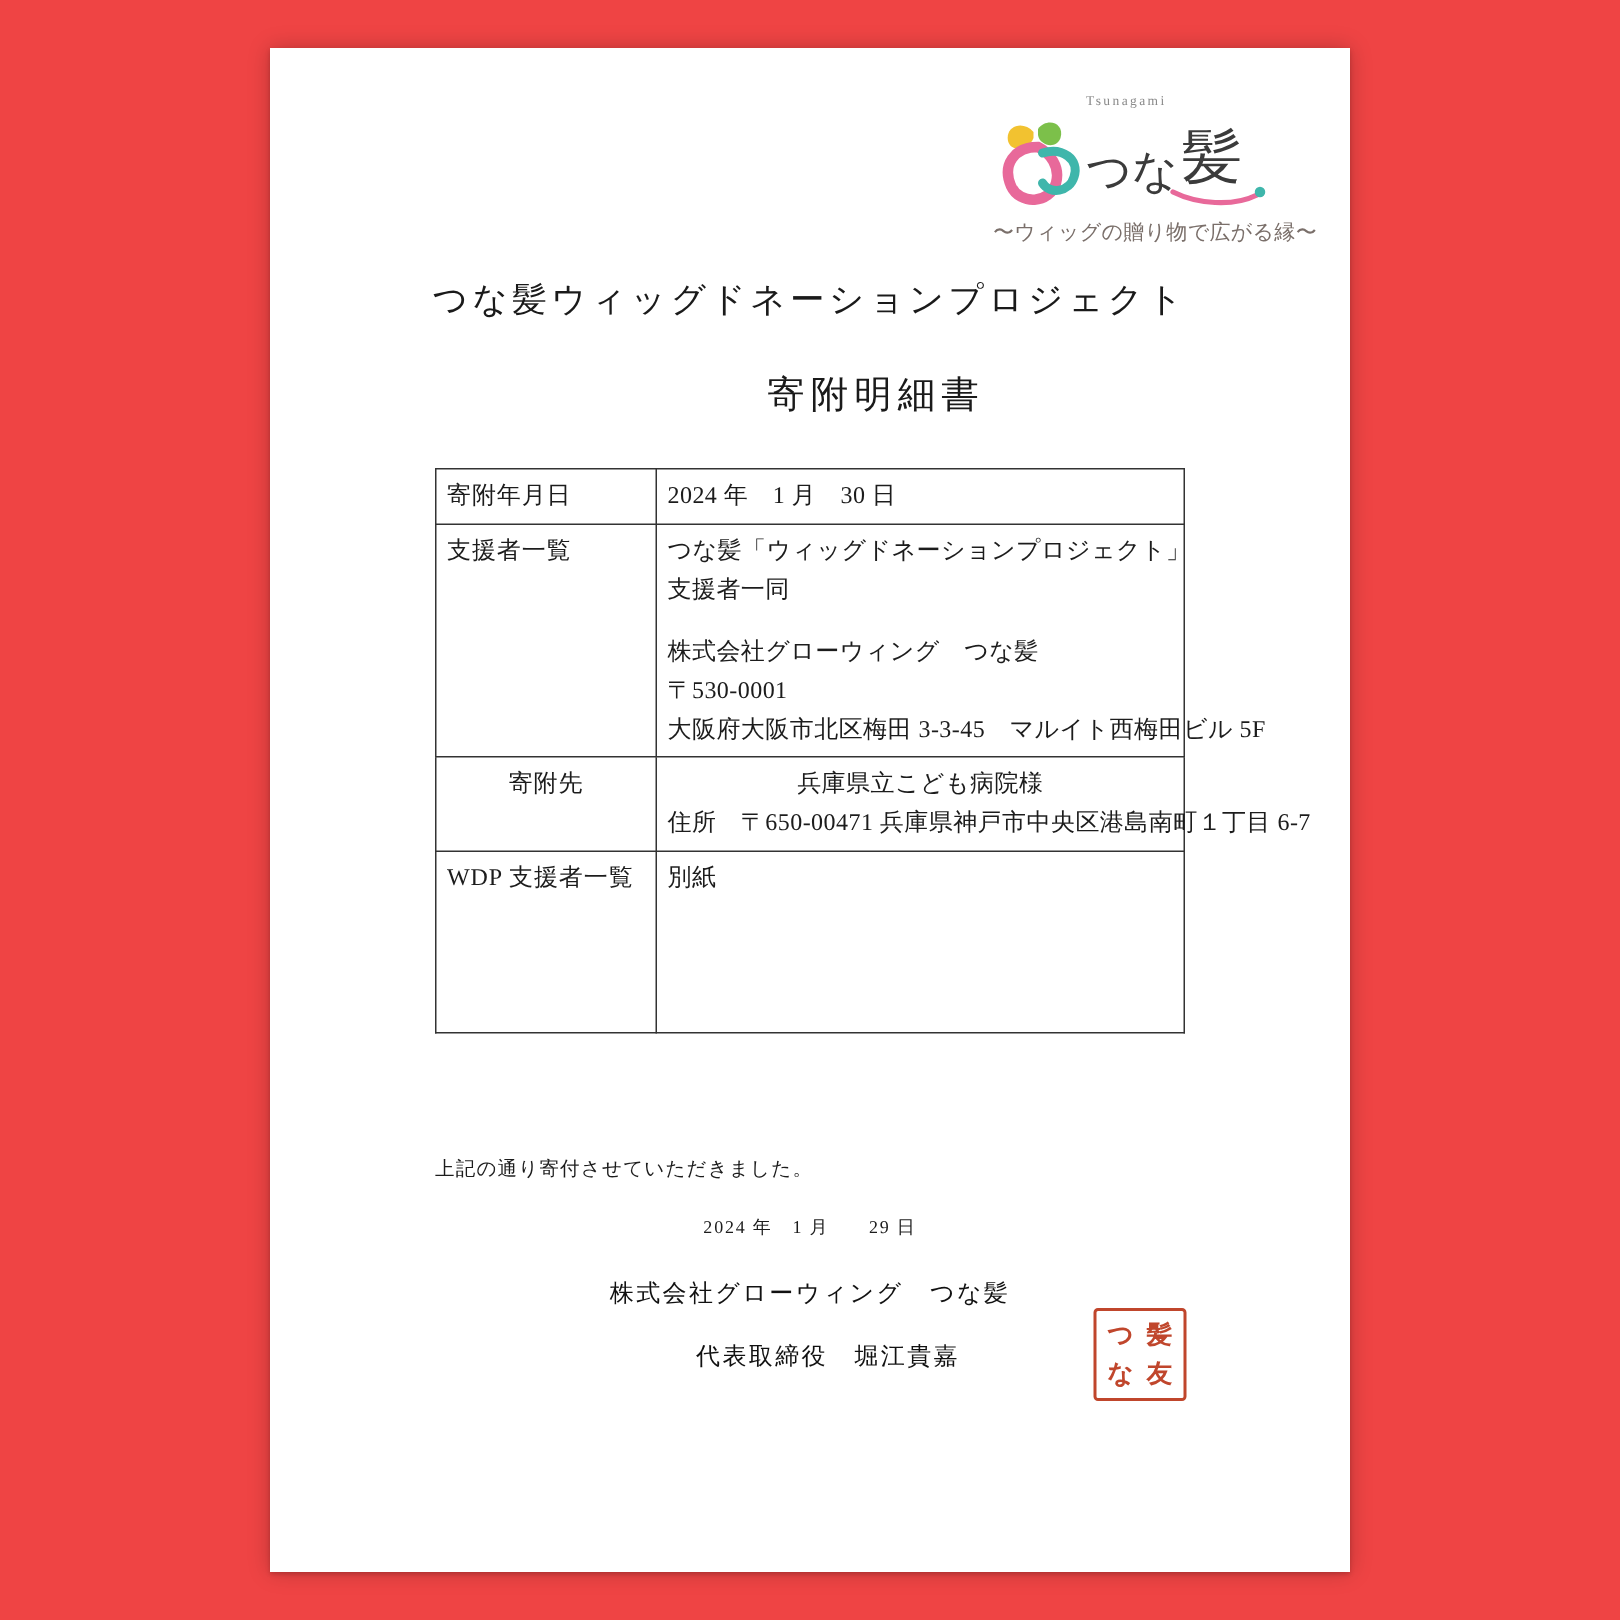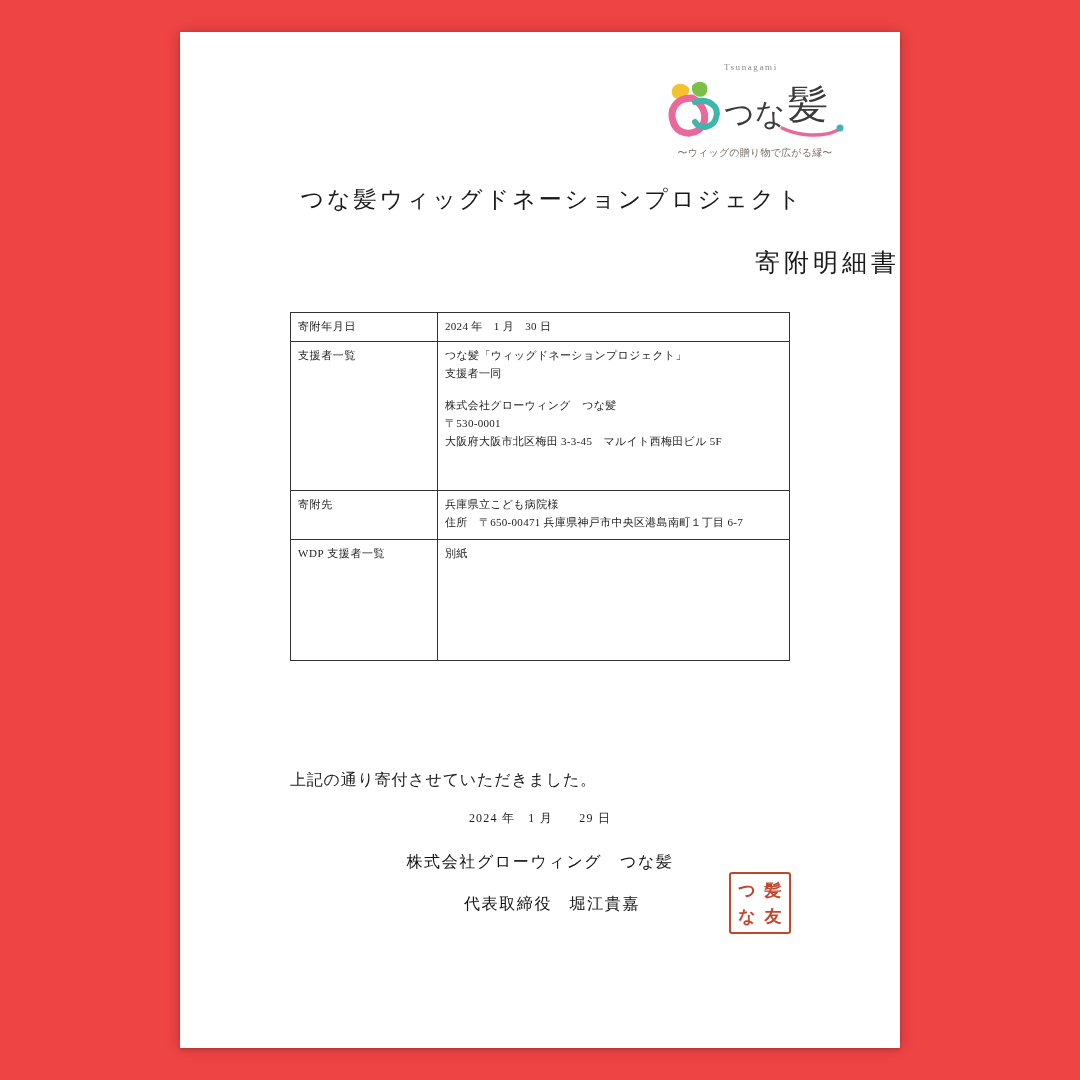--- a/index.html
+++ b/index.html
@@ -50,23 +50,23 @@
     left: 0;
     top: 12px;
     width: 186px;
     height: 72px;
   }
   .logo-tagline {
     position: absolute;
     left: 0;
     top: 86px;
     width: 186px;
-    text-align: center;
+    text-align: right;
     font-family: "DejaVu Sans", "Liberation Sans", sans-serif;
-    font-size: 10px;
+    font-size: 14px;
     color: #7a6f6a;
     letter-spacing: 0.2px;
     white-space: nowrap;
   }
   .logo-tsunagami {
     position: absolute;
     left: 62px;
     top: 2px;
     font-family: "Liberation Serif", serif;
     font-size: 9px;
@@ -77,72 +77,72 @@
   
   .doc-title {
     position: absolute;
     left: 0;
     top: 152px;
     width: 720px;
     text-align: center;
     font-size: 23px;
     letter-spacing: 3px;
     color: #1a1a1a;
-    padding-left: 12px;
   }
   .doc-subtitle {
     position: absolute;
     left: 0;
     top: 214px;
     width: 720px;
-    text-align: right;
+    text-align: center;
     font-size: 25px;
     letter-spacing: 4px;
     color: #1a1a1a;
+    padding-left: 44px;
   }
 
   
   .detail-table {
     position: absolute;
     left: 110px;
     top: 280px;
     width: 500px;
     border-collapse: collapse;
     table-layout: fixed;
-    font-size: 11px;
+    font-size: 16px;
     color: #1c1c1c;
   }
   .detail-table td {
     border: 1px solid #333333;
     padding: 5px 7px;
     vertical-align: top;
     line-height: 1.62;
   }
   .detail-table td.label {
     width: 132px;
     letter-spacing: 0.6px;
   }
   .detail-table td.value {
     letter-spacing: 0.3px;
   }
   .row-date td { height: 15px; }
   .row-provider td { height: 138px; }
-  .row-recipient td { height: 38px; }
+  .row-recipient td { height: 38px; text-align: center; }
   .row-content td { height: 70px; }
   .row-supporters td { height: 110px; }
 
   .val-line { white-space: pre; }
   .val-gap { height: 15px; }
 
   
   .statement {
     position: absolute;
     left: 110px;
     top: 738px;
-    font-size: 16px;
+    font-size: 13px;
     letter-spacing: 0.8px;
     color: #1c1c1c;
   }
   .sign-date {
     position: absolute;
     left: 0;
     top: 778px;
     width: 720px;
     text-align: center;
     font-size: 12px;

